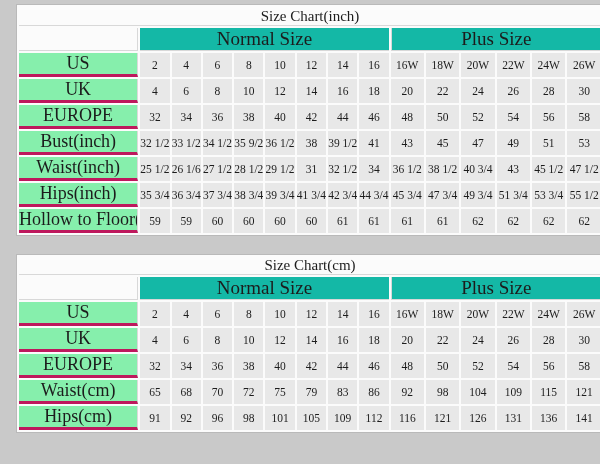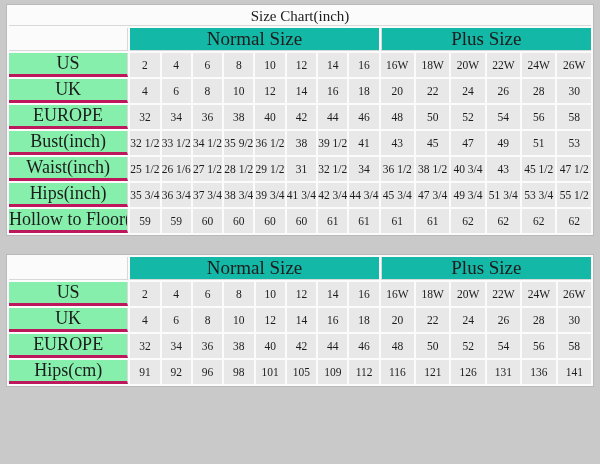--- a/index.html
+++ b/index.html
@@ -3,21 +3,21 @@
 <meta charset="utf-8">
 <style>
   * { margin: 0; padding: 0; box-sizing: border-box; }
   html, body {
     width: 600px; height: 464px;
     background: #c9c9c9;
     font-family: "Liberation Serif", "DejaVu Serif", serif;
     color: #1c1c1c;
     overflow: hidden;
   }
-  .page { padding: 4px 6px 0 6px; }
+  .page { padding: 4px 6px 0 16px; }
 
   table.size-table {
     border-collapse: separate;
     border-spacing: 2px;
     background: #fbfbfb;
     border: 1px solid #b9b9b9;
     table-layout: fixed;
     width: 588px;
   }
   .table-gap { height: 18px; }
@@ -233,20 +233,23 @@
         <col class="col-n">
       <col class="col-p">
         <col class="col-p">
         <col class="col-p">
       <col class="col-p">
         <col class="col-p">
         <col class="col-p">
     </colgroup>
     <thead>
       <tr>
+        <th class="title-cell" colspan="15">Size Chart(cm)</th>
+      </tr>
+      <tr>
         <th class="corner-cell"></th>
         <th class="group-cell gc-normal" colspan="8">Normal Size</th>
         <th class="group-cell gc-plus" colspan="6">Plus Size</th>
       </tr>
     </thead>
     <tbody>
         <tr>
           <th class="label-cell">US</th>
           <td class="data-cell">2</td>
           <td class="data-cell">4</td>
@@ -291,20 +294,37 @@
           <td class="data-cell">44</td>
           <td class="data-cell">46</td>
           <td class="data-cell">48</td>
           <td class="data-cell">50</td>
           <td class="data-cell">52</td>
           <td class="data-cell">54</td>
           <td class="data-cell">56</td>
           <td class="data-cell">58</td>
         </tr>
         <tr>
+          <th class="label-cell">Waist(cm)</th>
+          <td class="data-cell">65</td>
+          <td class="data-cell">68</td>
+          <td class="data-cell">70</td>
+          <td class="data-cell">72</td>
+          <td class="data-cell">75</td>
+          <td class="data-cell">79</td>
+          <td class="data-cell">83</td>
+          <td class="data-cell">86</td>
+          <td class="data-cell">92</td>
+          <td class="data-cell">98</td>
+          <td class="data-cell">104</td>
+          <td class="data-cell">109</td>
+          <td class="data-cell">115</td>
+          <td class="data-cell">121</td>
+        </tr>
+        <tr>
           <th class="label-cell">Hips(cm)</th>
           <td class="data-cell">91</td>
           <td class="data-cell">92</td>
           <td class="data-cell">96</td>
           <td class="data-cell">98</td>
           <td class="data-cell">101</td>
           <td class="data-cell">105</td>
           <td class="data-cell">109</td>
           <td class="data-cell">112</td>
           <td class="data-cell">116</td>

